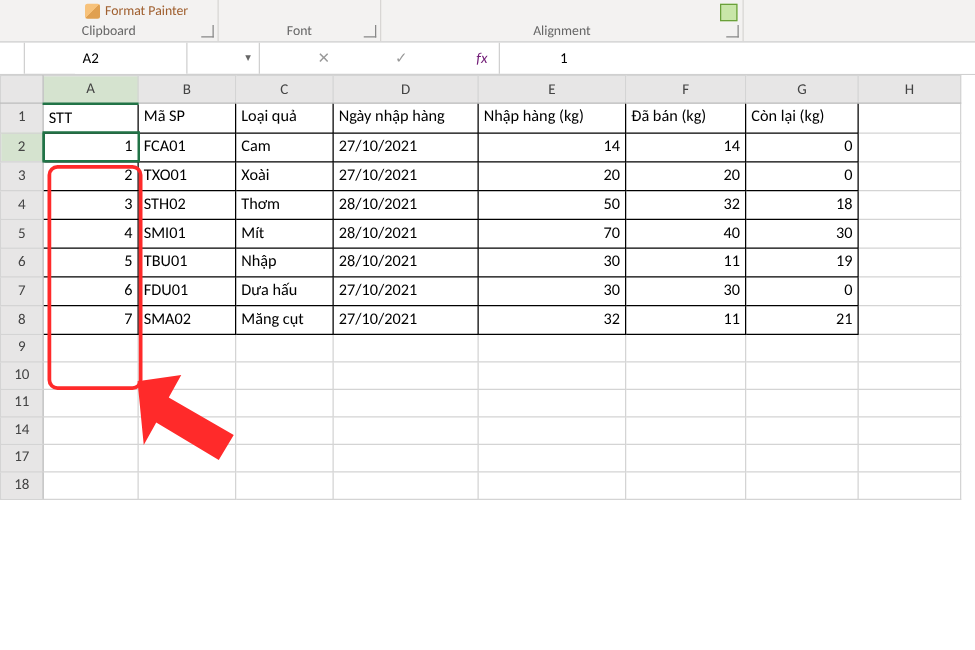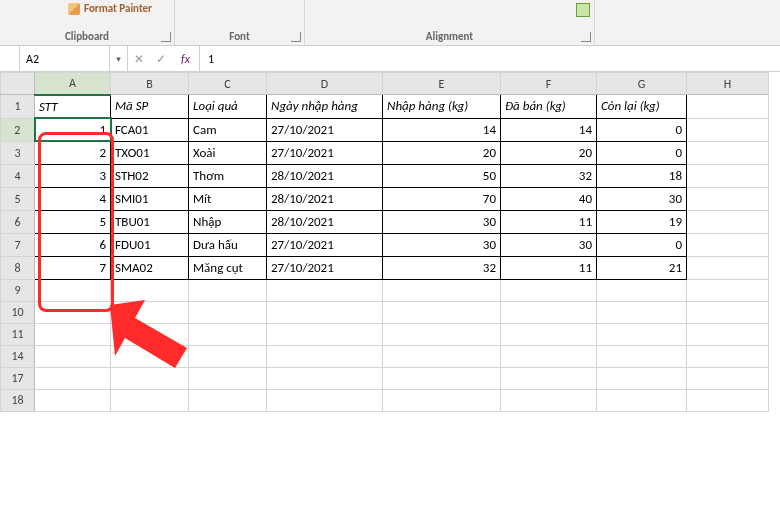--- a/index.html
+++ b/index.html
@@ -6,29 +6,28 @@
   body {
     font-family: Calibri, "Segoe UI", Arial, sans-serif;
     font-size: 13px;
     background: #fff;
     width: 780px;
     height: 520px;
     overflow: hidden;
     position: relative;
   }
   .ribbon {
-    height: 46px;
+    height: 34px;
     background: #f3f2f1;
     border-bottom: 1px solid #d0d0d0;
     display: flex;
     align-items: stretch;
     font-size: 11px;
     color: #5a5a5a;
     position: relative;
-    font-weight: bold;
   }
   .ribbon-group {
     display: flex;
     flex-direction: column;
     justify-content: flex-end;
     align-items: center;
     border-right: 1px solid #d8d6d4;
     padding: 0 8px 2px 8px;
     position: relative;
   }
@@ -67,20 +66,21 @@
     width: 14px; height: 14px;
     background: #c8e6a8;
     border: 1px solid #6aa03a;
   }
   .namebox-row {
     height: 26px;
     display: flex;
     align-items: stretch;
     border-bottom: 1px solid #d0d0d0;
     background: #fff;
+    gap: 40px;
   }
   .rowhead-spacer { width: 20px; border-right:1px solid #d0d0d0; background:#fff;}
   .name-box {
     width: 90px;
     border: none;
     border-right: 1px solid #d0d0d0;
     padding: 0 6px;
     font-family: inherit;
     font-size: 12px;
     outline: none;
@@ -126,21 +126,20 @@
     border-right:1px solid #bcbcbc;
   }
   .grid .rowhead.sel { background:#d5e3cf; border-right:2px solid #217346;}
   .col-A{width:76px}.col-B{width:78px}.col-C{width:78px}.col-D{width:116px}.col-E{width:118px}.col-F{width:96px}.col-G{width:90px}.col-H{width:82px}
   .cell { padding: 2px 4px; display:block; height:100%; line-height:18px; overflow:hidden; white-space:nowrap;}
   .num { text-align:right; }
   .txt { text-align:left; }
   .tblhdr {
     background:#d9ead3;
     border:1px solid #000 !important;
-    font-style:italic;
   }
   .tblcell {
     border:1px solid #000 !important;
     background:#fff;
   }
   .active-cell {
     outline:2px solid #217346;
     outline-offset:-1px;
     position:relative;
   }

